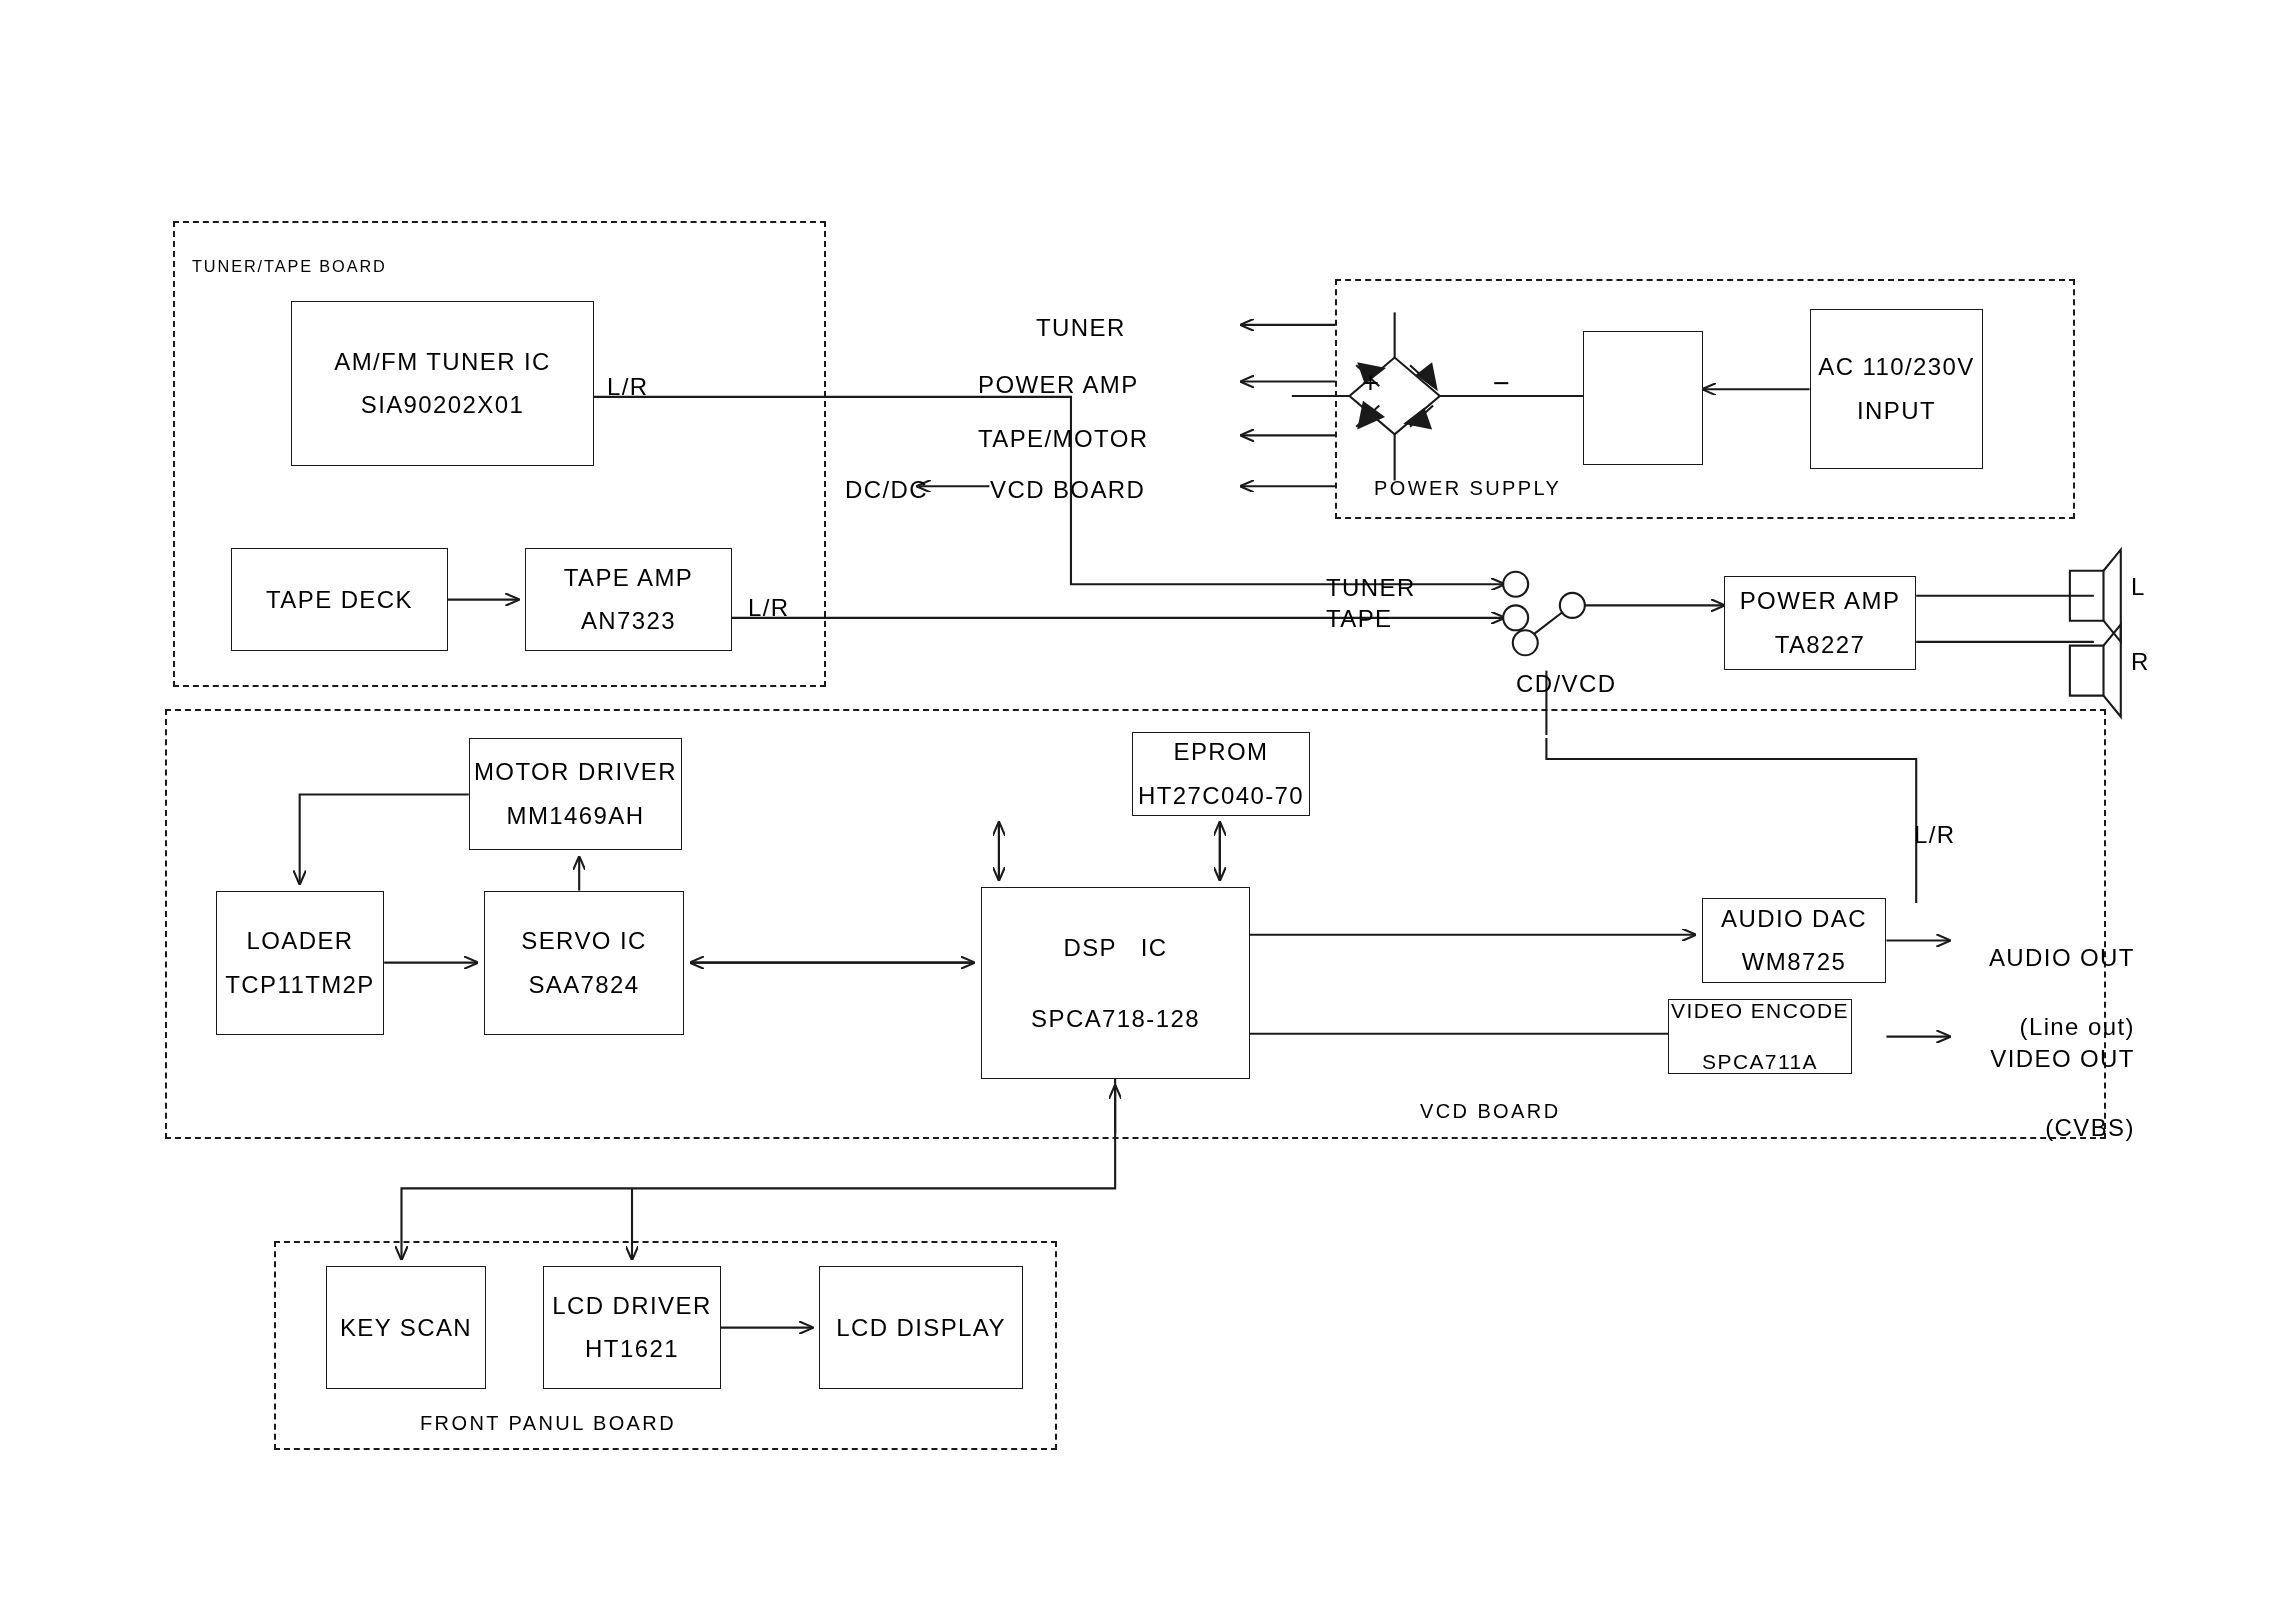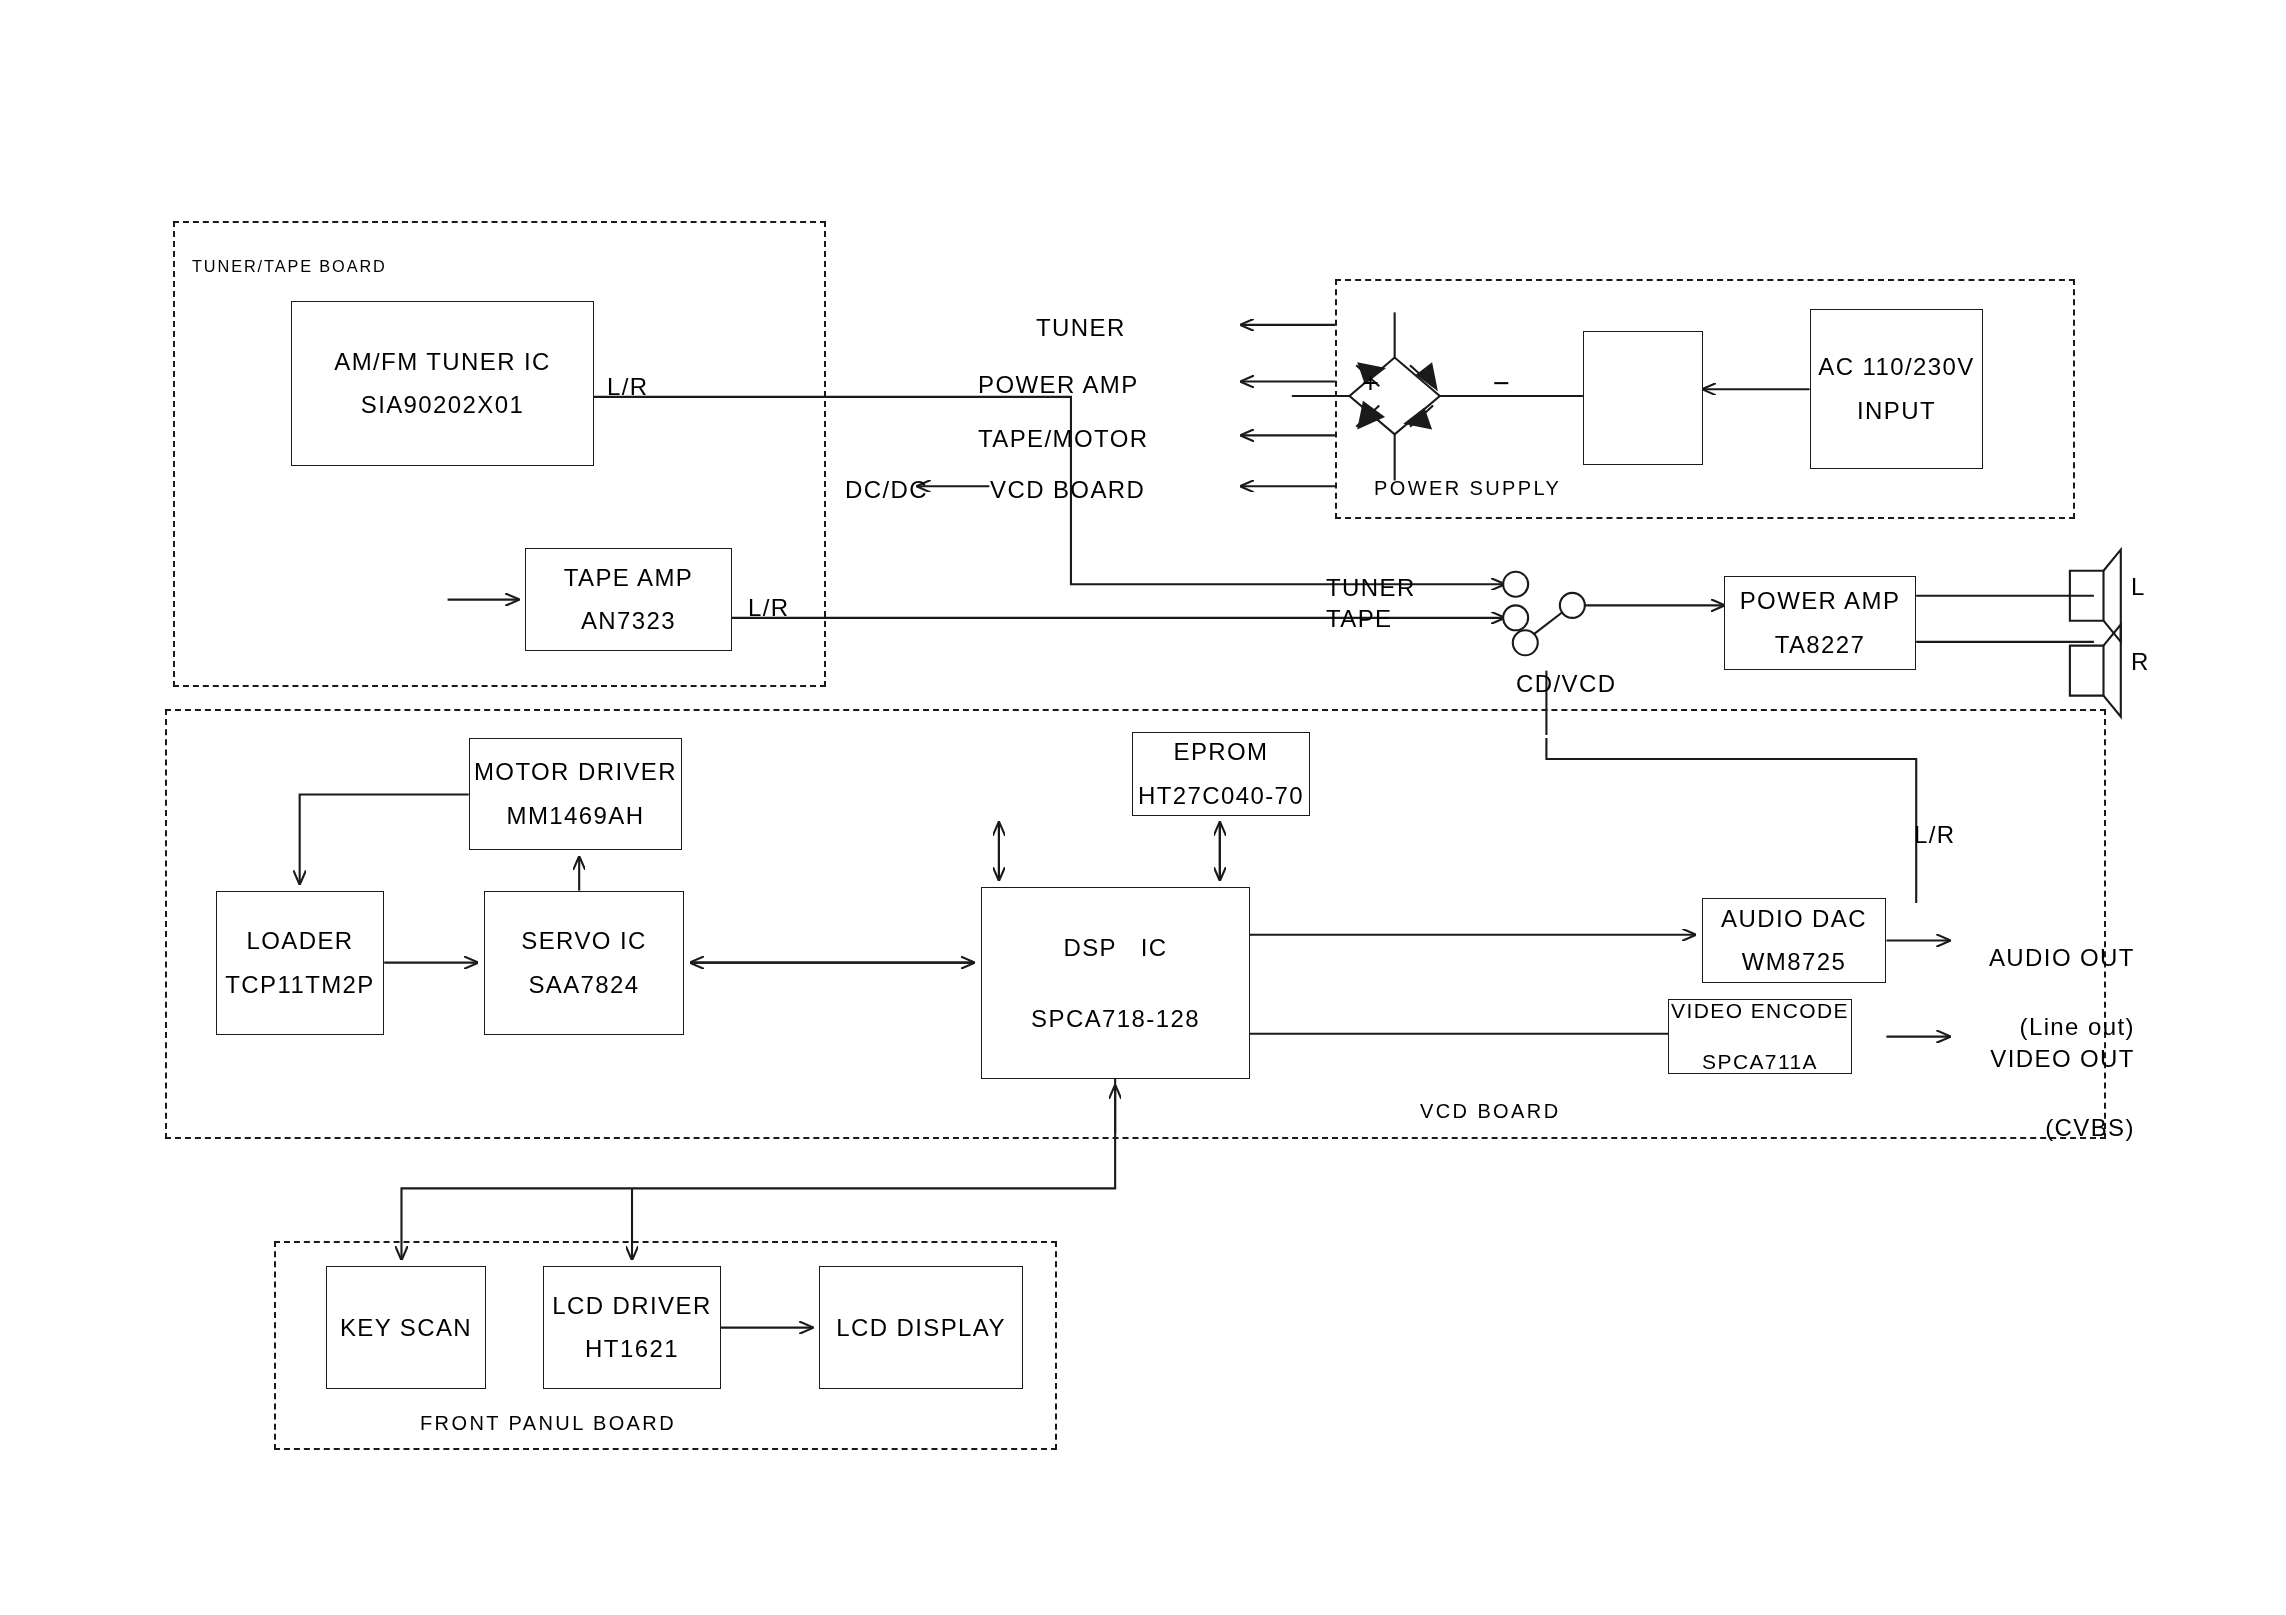--- a/index.html
+++ b/index.html
@@ -39,20 +39,23 @@
   <div class="grouplabel" style="left:1420px;top:1100px;">VCD BOARD</div>
 
   <div class="dashgroup" style="left:274px;top:1241px;height:209px;width:783px;"></div>
   <div class="grouplabel" style="left:420px;top:1412px;">FRONT PANUL BOARD</div>
 
   <div class="box two" style="left:291px;top:301px;width:303px;height:165px;">
     <span class="l1">AM/FM TUNER IC</span>
     <span class="l2">SIA90202X01</span>
   </div>
 
+  <div class="box" style="left:231px;top:548px;width:217px;height:103px;">
+    <span class="l1">TAPE DECK</span>
+  </div>
 
   <div class="box two" style="left:525px;top:548px;width:207px;height:103px;">
     <span class="l1">TAPE AMP</span>
     <span class="l2">AN7323</span>
   </div>
 
   <div class="box two" style="left:1810px;top:309px;width:173px;height:160px;">
     <span class="l1">AC 110/230V</span>
     <span class="l2">INPUT</span>
   </div>

